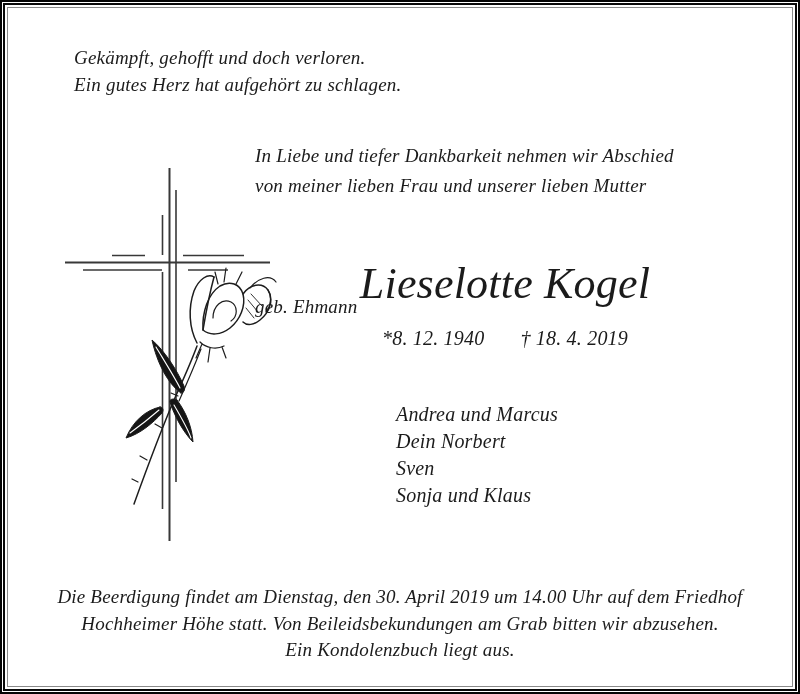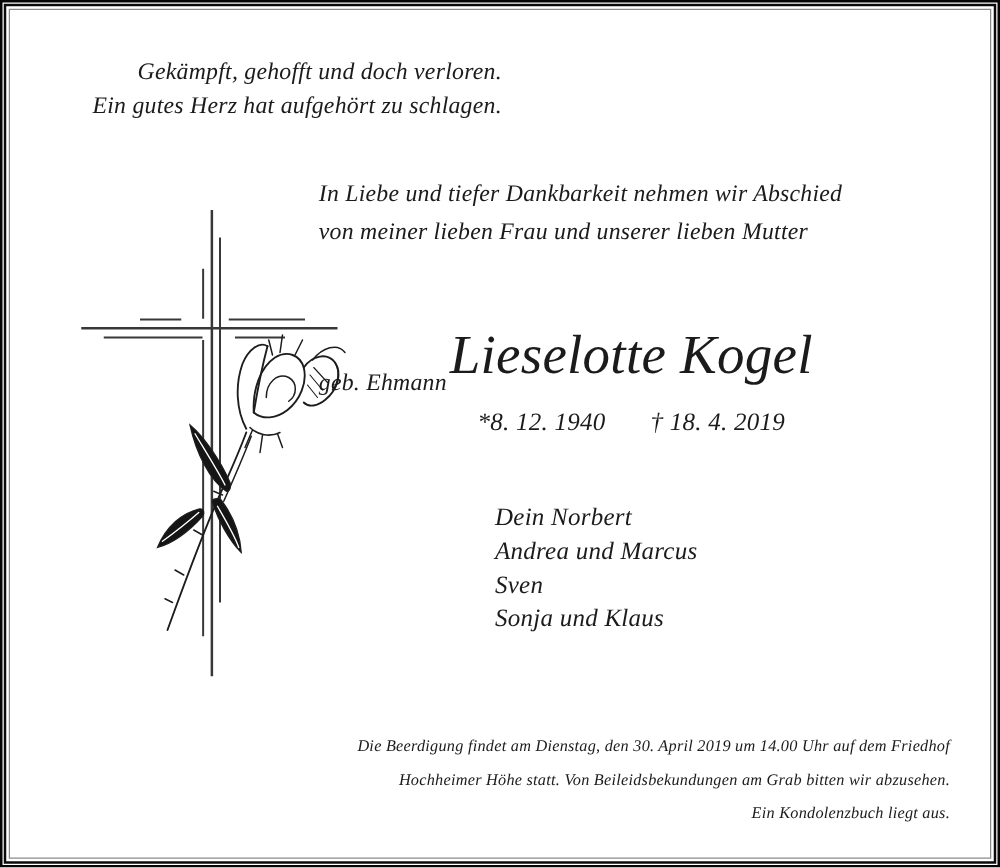--- a/index.html
+++ b/index.html
@@ -13,21 +13,21 @@
   }
   .frame { position: absolute; pointer-events: none; }
   .frame-1 { inset: 0; border: 2px solid #050505; }
   .frame-2 { inset: 3px; border: 2px solid #0a0a0a; }
   .frame-3 { inset: 7px; border: 1px solid #8a8a8a; }
 
   .txt { font-style: italic; letter-spacing: 0.2px; }
 
   .opening {
     position: absolute; left: 74px; top: 44px;
-    font-size: 19px; line-height: 27px; text-align: right;
+    font-size: 19px; line-height: 27px;
   }
   .intro {
     position: absolute; left: 255px; top: 141px; width: 500px;
     font-size: 19px; line-height: 30px;
   }
   .deceased-name {
     position: absolute; left: 255px; top: 236px; width: 500px;
     text-align: center; font-size: 44px; line-height: 52px;
     font-weight: normal;
     margin-top: 22px;
@@ -40,21 +40,21 @@
     position: absolute; left: 255px; top: 327px; width: 500px;
     display: flex; justify-content: center; gap: 36px;
     font-size: 20px;
   }
   .mourners {
     position: absolute; left: 396px; top: 401px;
     font-size: 20px; line-height: 27px;
   }
   .funeral {
     position: absolute; left: 40px; right: 40px; top: 584px;
-    text-align: right; font-size: 13px; line-height: 26.5px;
+    text-align: center; font-size: 19px; line-height: 26.5px;
   }
   .illustration { position: absolute; left: 50px; top: 160px; }
 </style>
 </head>
 <body>
 
 <div class="frame frame-1"></div>
 <div class="frame frame-2"></div>
 <div class="frame frame-3"></div>
 
@@ -106,22 +106,22 @@
 </div>
 
 <div class="deceased-name txt">Lieselotte Kogel</div>
 <div class="maiden txt">geb. Ehmann</div>
 <div class="dates txt">
   <span>*8. 12. 1940</span>
   <span>† 18. 4. 2019</span>
 </div>
 
 <div class="mourners txt">
+  <div>Andrea und Marcus</div>
   <div>Dein Norbert</div>
-  <div>Andrea und Marcus</div>
   <div>Sven</div>
   <div>Sonja und Klaus</div>
 </div>
 
 <div class="funeral txt">
   <div>Die Beerdigung findet am Dienstag, den 30. April 2019 um 14.00 Uhr auf dem Friedhof</div>
   <div>Hochheimer Höhe statt. Von Beileidsbekundungen am Grab bitten wir abzusehen.</div>
   <div>Ein Kondolenzbuch liegt aus.</div>
 </div>
 

